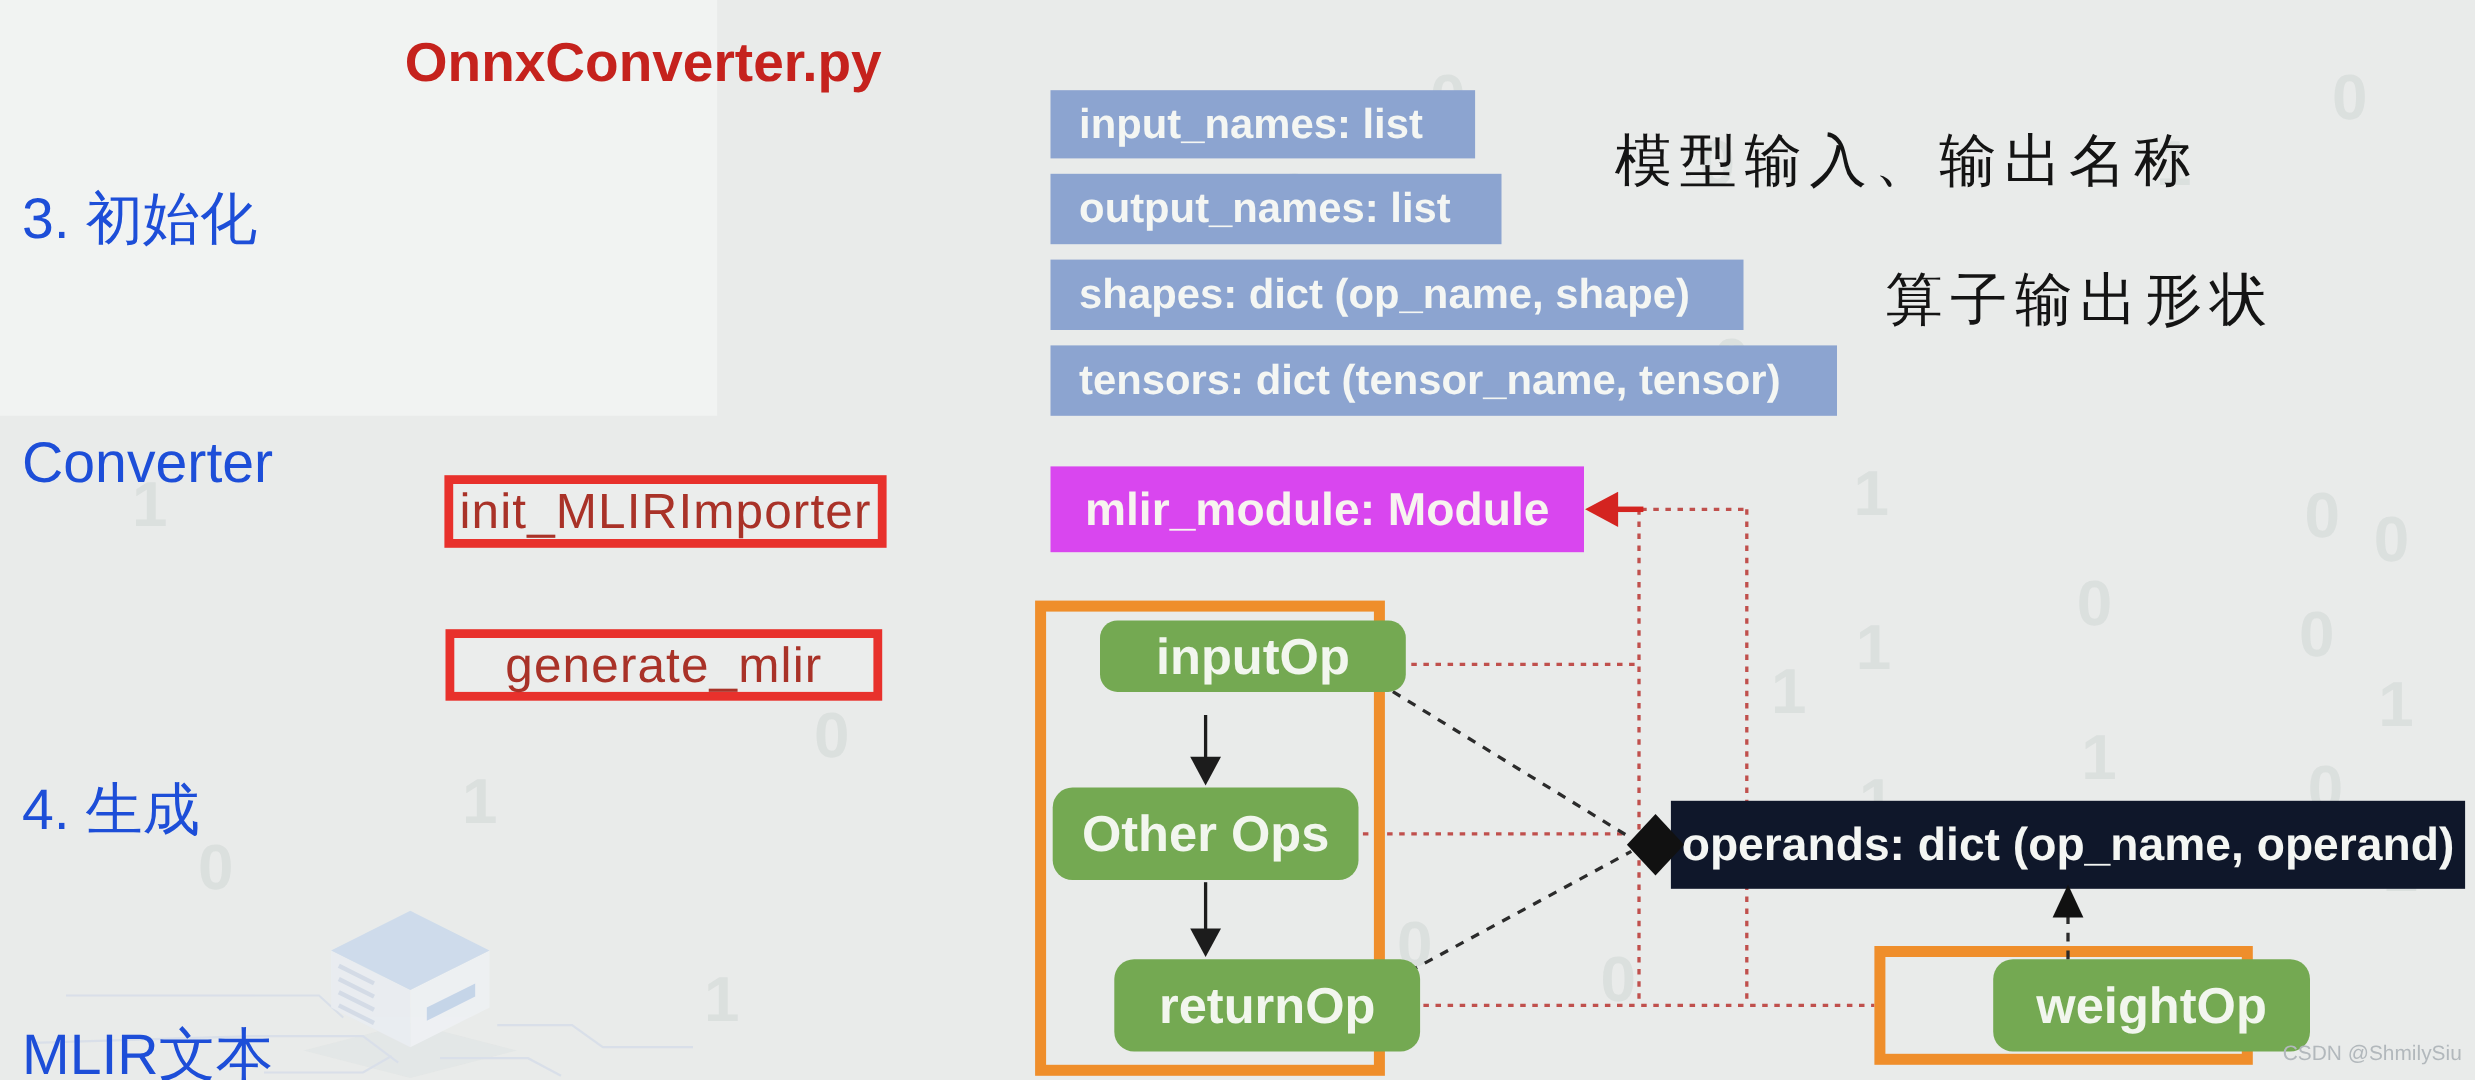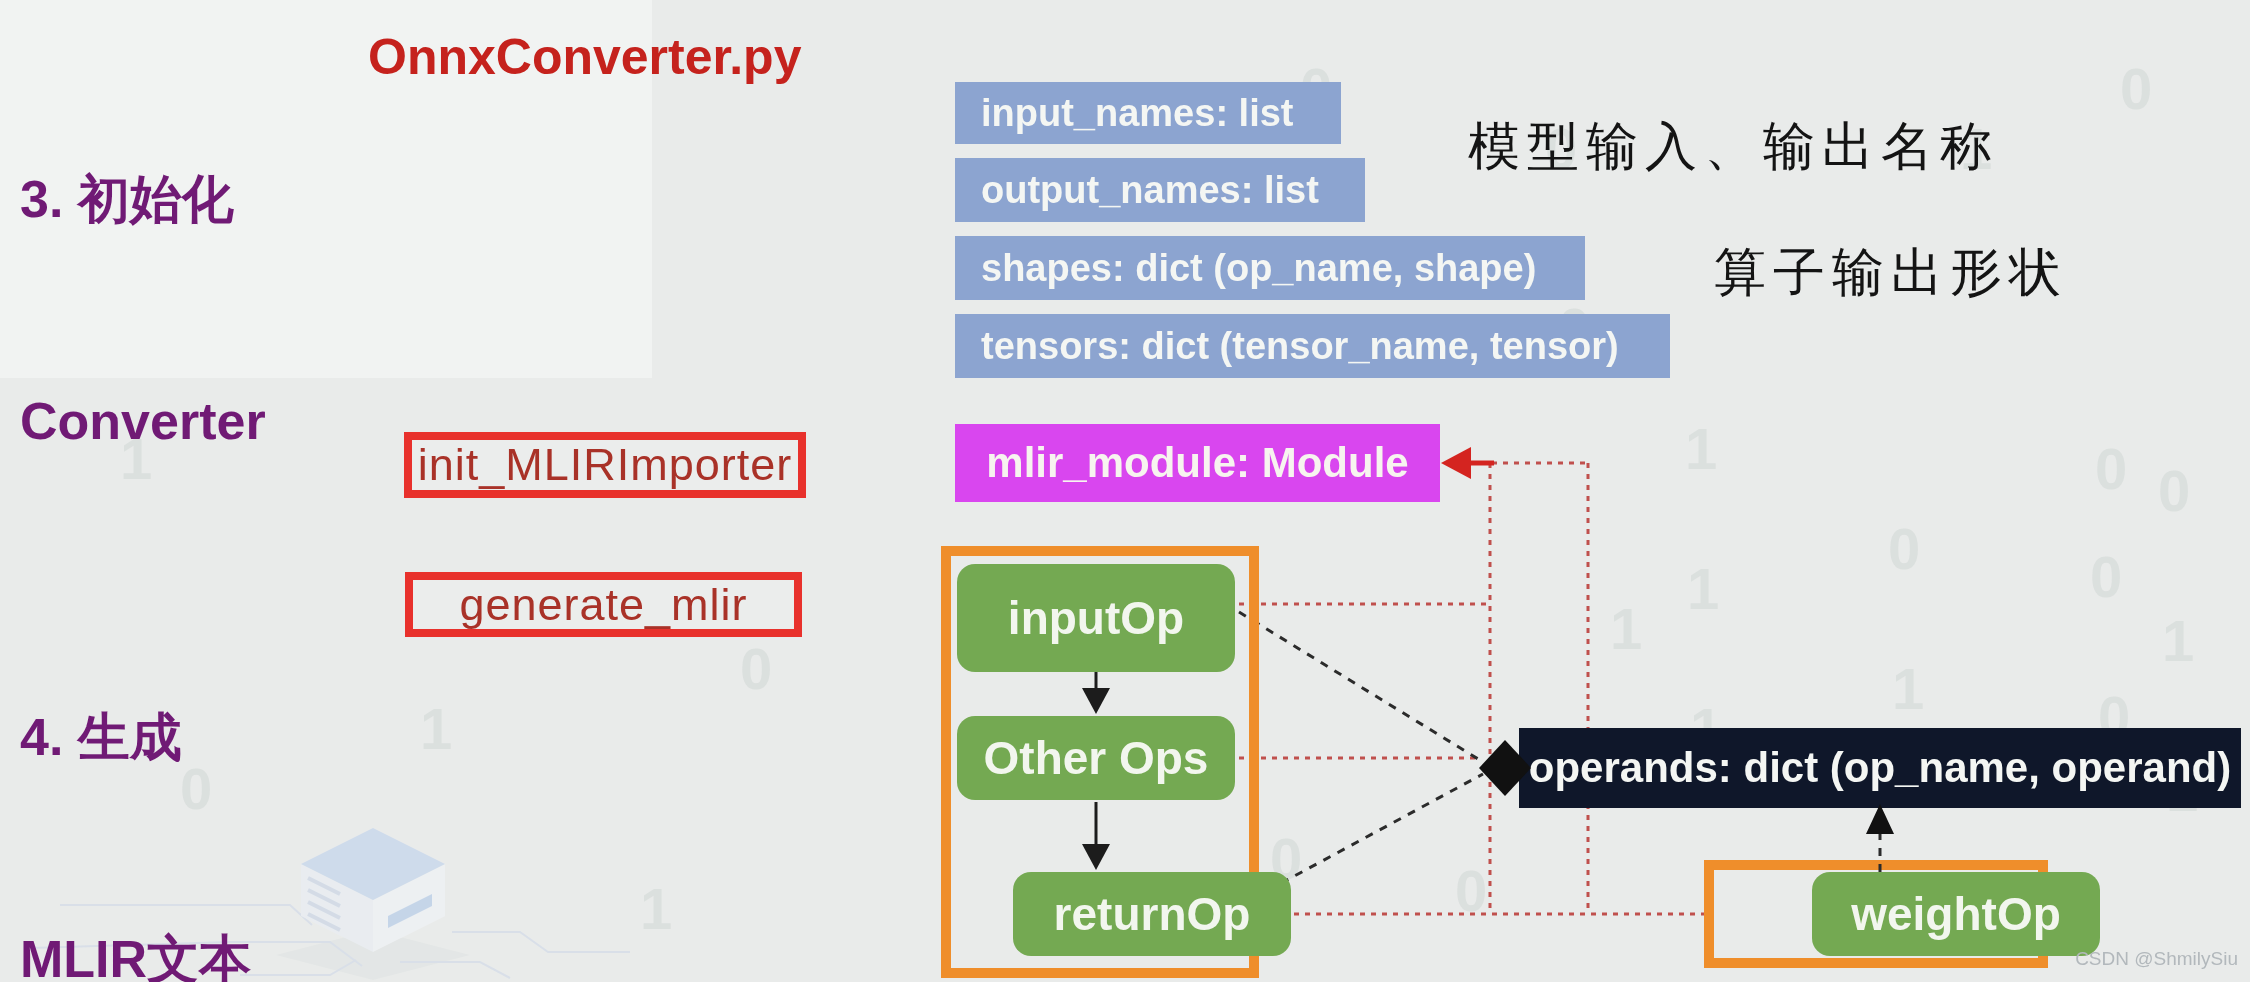--- a/index.html
+++ b/index.html
@@ -8,21 +8,21 @@
     background:#e9ebea;
     font-family:"Liberation Sans","DejaVu Sans",sans-serif;
   }
   .abs{position:absolute;}
   svg.layer{position:absolute;left:0;top:0;width:2250px;height:982px;pointer-events:none;}
   
   .light-wash{left:0;top:0;width:652px;height:378px;background:rgba(251,252,252,.45);}
   
   .bg-glyph{position:absolute;font-size:58px;font-weight:bold;color:rgba(164,178,176,.20);line-height:1;user-select:none;}
   
-  .step-header{color:#701a75;font-weight:bold;font-size:52px;line-height:74px;white-space:pre;}
+  .step-header{color:#1d4ed8;font-weight:normal;font-size:52px;line-height:74px;white-space:pre;}
   .page-title{color:#c5221d;font-weight:bold;font-size:50px;white-space:nowrap;}
   
   .method-box{
     border:8px solid #e8312c;background:rgba(236,238,237,.6);
     display:flex;align-items:center;justify-content:center;box-sizing:border-box;
   }
   .method-box span{color:#a93228;font-size:45px;font-weight:400;letter-spacing:1px;white-space:nowrap;}
   
   .attr-box{
     background:#8ca4d0;color:#f4f6f3;font-weight:bold;font-size:38px;
@@ -151,21 +151,21 @@
   <div class="abs attr-box" style="left:955px;top:82px;width:386px;height:62px;">input_names: list</div>
   <div class="abs attr-box" style="left:955px;top:236px;width:630px;height:64px;">shapes: dict (op_name, shape)</div>
   <div class="abs attr-box" style="left:955px;top:314px;width:715px;height:64px;">tensors: dict (tensor_name, tensor)</div>
 
   <div class="abs cn-note" style="left:1468px;top:112px;">模型输入、输出名称</div>
   <div class="abs cn-note" style="left:1714px;top:238px;">算子输出形状</div>
 
   <div class="abs module-box" style="left:955px;top:424px;width:485px;height:78px;">mlir_module: Module</div>
 
   <div class="abs op-container" style="left:941px;top:546px;width:318px;height:432px;"></div>
-  <div class="abs op-box" style="left:957px;top:564px;width:278px;height:108px;">inputOp</div>
+  <div class="abs op-box" style="left:1000px;top:564px;width:278px;height:65px;border-radius:16px;">inputOp</div>
   <div class="abs op-box" style="left:957px;top:716px;width:278px;height:84px;">Other Ops</div>
   <div class="abs op-box" style="left:1013px;top:872px;width:278px;height:84px;">returnOp</div>
 
   <div class="abs operands-box" style="left:1519px;top:728px;width:722px;height:80px;">operands: dict (op_name, operand)</div>
 
   <div class="abs op-container" style="left:1704px;top:860px;width:344px;height:108px;"></div>
   <div class="abs op-box" style="left:1812px;top:872px;width:288px;height:84px;font-size:46px;">weightOp</div>
 
   <svg class="layer">
     <polygon points="1441,463 1471,447 1471,479" fill="#d42420"></polygon>

